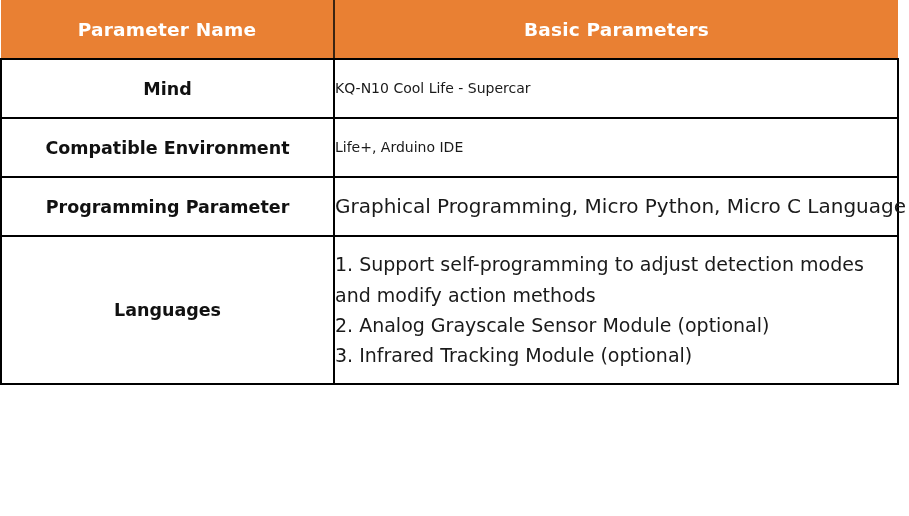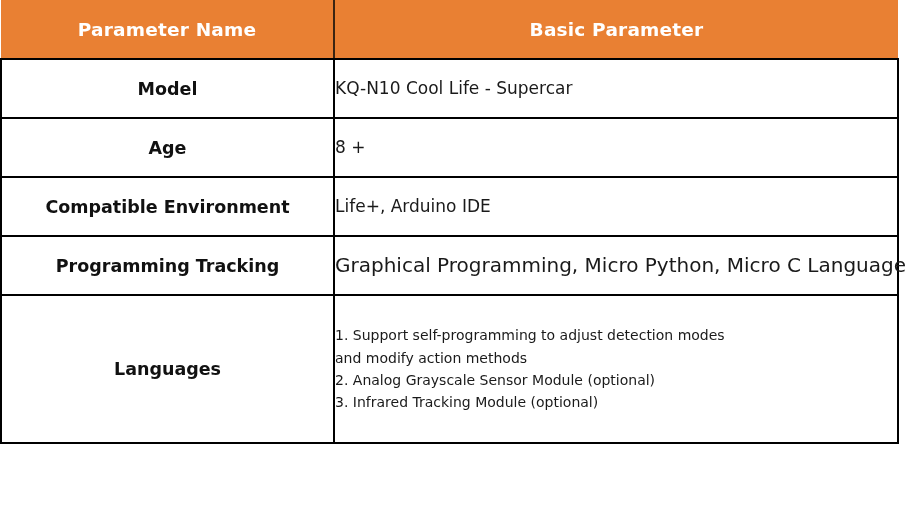--- a/index.html
+++ b/index.html
@@ -48,21 +48,21 @@
   
   .cell-param {
     text-align: center;
     font-weight: bold;
     font-size: 17.5px;
     color: #111111;
     padding: 6px 8px;
   }
   .cell-value {
     text-align: left;
-    font-size: 17px;
+    font-size: 14px;
     color: #1a1a1a;
     padding: 6px 0 6px 19px;
     line-height: 1.58;
     white-space: pre-line;
   }
 
   tr.row-model td,
   tr.row-age td,
   tr.row-env td,
   tr.row-lang td,
@@ -70,52 +70,48 @@
 
   tr.row-functions td { height: 146px; }
 
   tr.row-lang .cell-value {
     padding-right: 0;
     white-space: nowrap;
     font-size: 20px;
   }
   tr.row-functions .cell-value {
     line-height: 1.60;
-    font-size: 14px;
+    font-size: 19px;
   }
 </style>
 </head>
 <body>
 
 <table class="spec-table">
   <colgroup>
     <col class="col-param">
     <col class="col-value">
   </colgroup>
   <thead>
     <tr>
       <th class="th-param">Parameter Name</th>
-      <th class="th-value">Basic Parameter</th>
+      <th class="th-value">Basic Parameters</th>
     </tr>
   </thead>
   <tbody>
     <tr class="row-model">
-      <td class="cell-param">Model</td>
+      <td class="cell-param">Mind</td>
       <td class="cell-value">KQ-N10 Cool Life - Supercar</td>
-    </tr>
-    <tr class="row-age">
-      <td class="cell-param">Age</td>
-      <td class="cell-value">8 +</td>
     </tr>
     <tr class="row-env">
       <td class="cell-param">Compatible Environment</td>
       <td class="cell-value">Life+, Arduino IDE</td>
     </tr>
     <tr class="row-lang">
-      <td class="cell-param">Programming Tracking</td>
+      <td class="cell-param">Programming Parameter</td>
       <td class="cell-value">Graphical Programming, Micro Python, Micro C Language</td>
     </tr>
     <tr class="row-functions">
       <td class="cell-param">Languages</td>
       <td class="cell-value">1. Support self-programming to adjust detection modes
 and modify action methods
 2. Analog Grayscale Sensor Module (optional)
 3. Infrared Tracking Module (optional)</td>
     </tr>
   </tbody>

